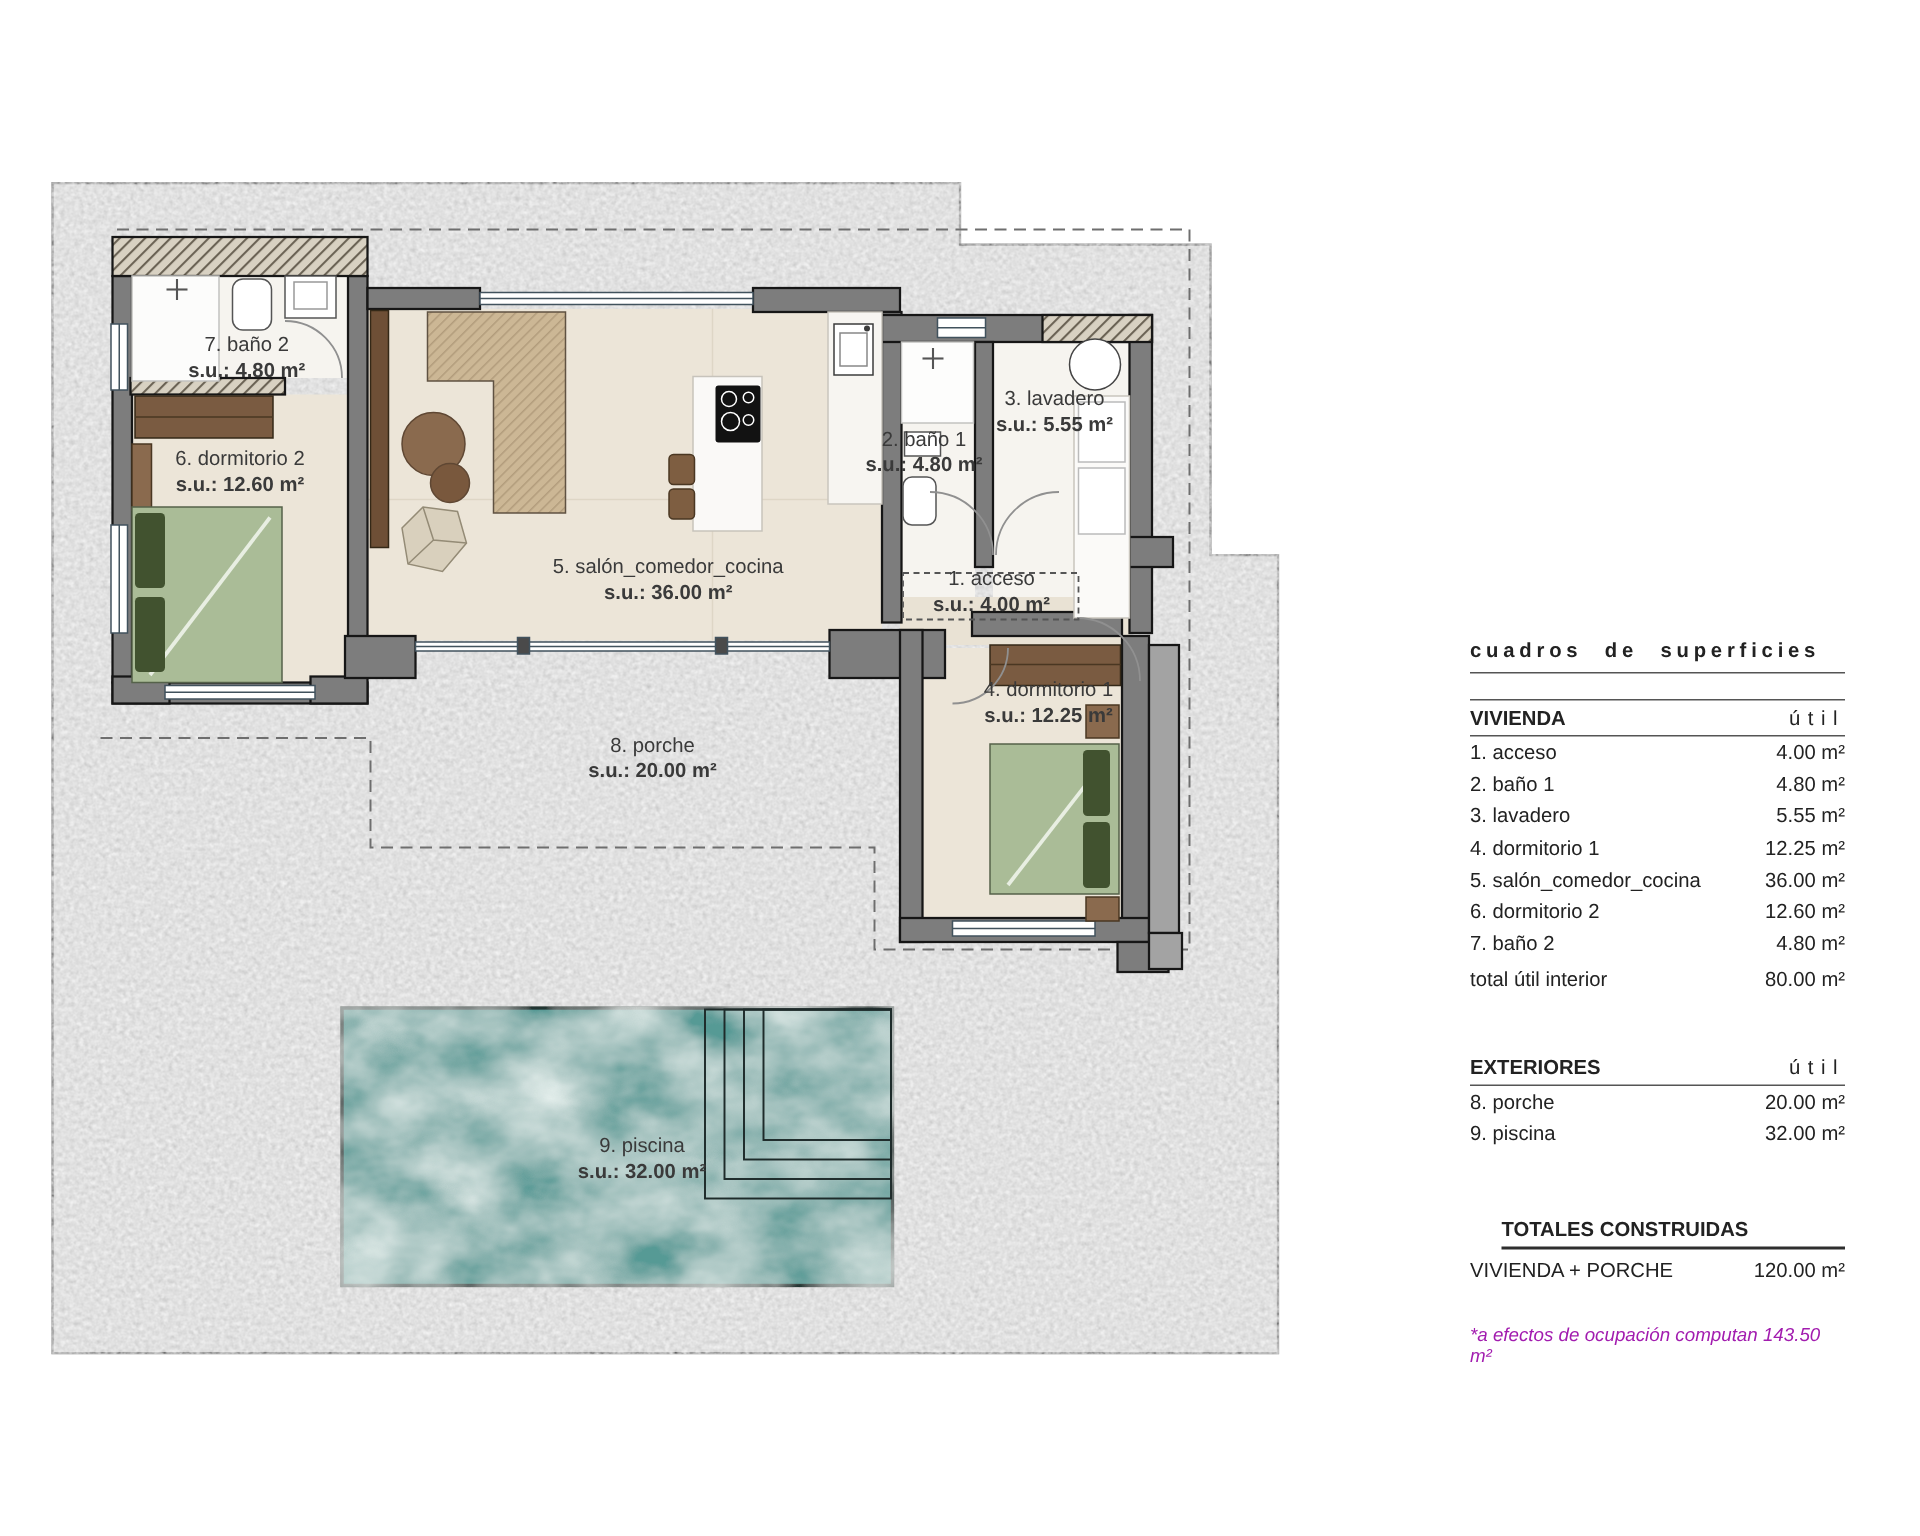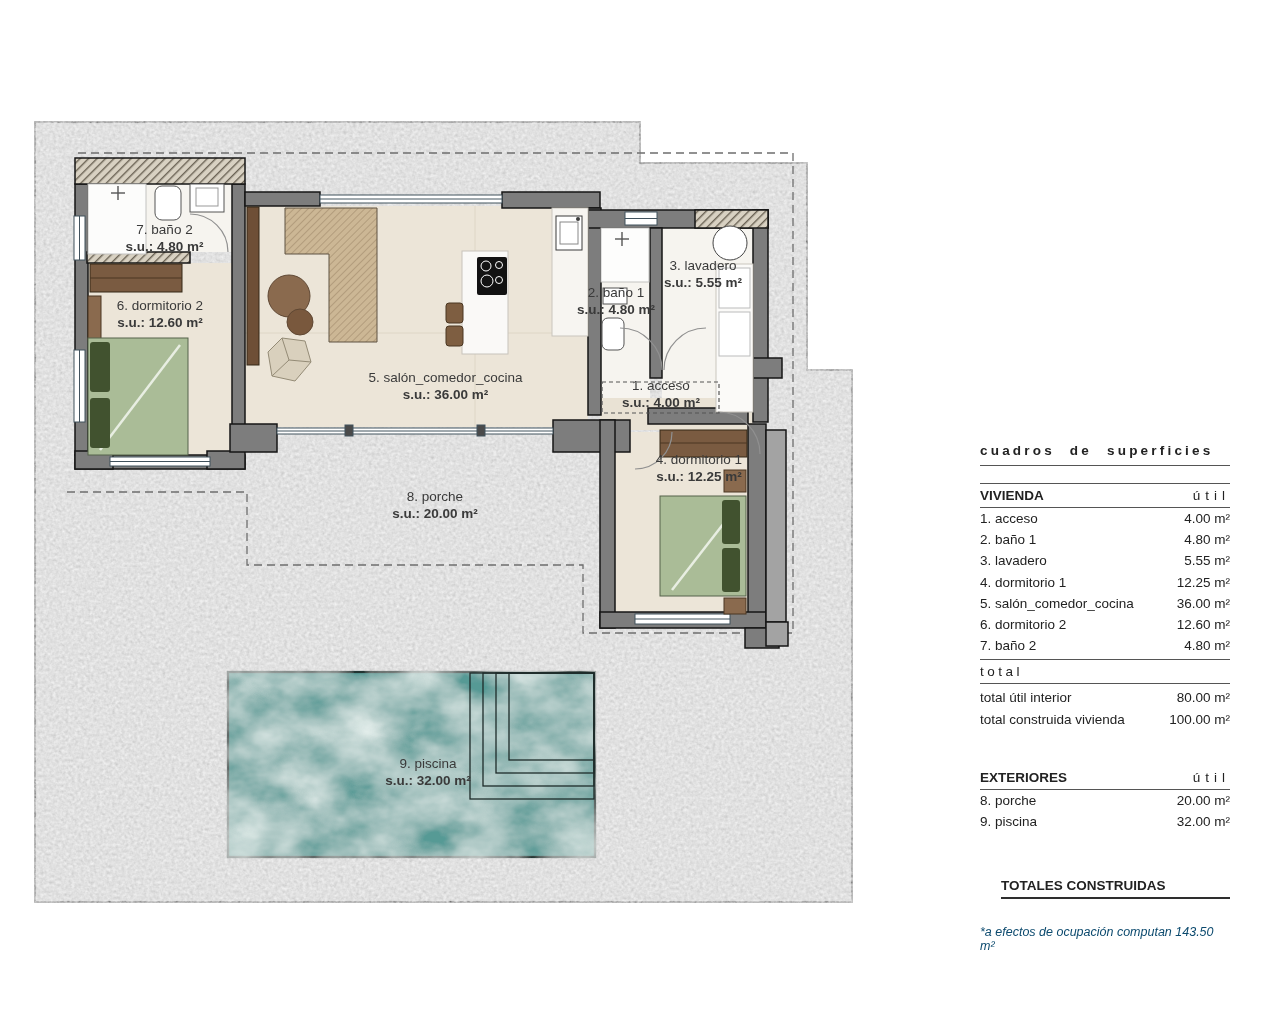--- a/index.html
+++ b/index.html
@@ -5,34 +5,34 @@
   html,body{margin:0;padding:0;background:#ffffff;}
   .canvas{position:relative;width:1280px;height:1024px;background:#fff;overflow:hidden;
           font-family:"Liberation Sans",sans-serif;}
   .plan-svg{position:absolute;left:0;top:0;}
   .room-label{position:absolute;text-align:center;color:#3a3a3a;font-size:13.5px;line-height:16.5px;}
   .room-label .nm{white-space:nowrap;}
   .room-label .ar{white-space:nowrap;font-weight:bold;}
   
   .panel{position:absolute;left:980px;top:426px;width:250px;color:#222;}
   .panel .title{font-weight:bold;font-size:13.5px;letter-spacing:3.2px;word-spacing:8px;
-                padding-bottom:7px;border-bottom:1.4px solid #555;margin-top:17px;}
+                padding-bottom:7px;border-bottom:1.4px solid #555;}
   .sec{margin-top:17px;}
   .hdr{display:flex;justify-content:space-between;align-items:baseline;
        border-top:1.4px solid #555;border-bottom:1.4px solid #555;
        padding:4px 0;font-weight:bold;font-size:13.5px;}
   .hdr.noTop{border-top:none;}
   .unit{letter-spacing:5px;font-weight:normal;}
   .row{display:flex;justify-content:space-between;padding:3.1px 0;font-size:13.5px;}
   .totalrow{border-top:1.4px solid #555;border-bottom:1.4px solid #555;
             padding:4px 0;letter-spacing:3.5px;font-size:13.5px;margin-top:3px;}
   .tot-rows{padding-top:3px;}
   .thickhdr{border-bottom:2.2px solid #2e2e2e;padding:4px 0;font-weight:bold;
             font-size:13.5px;margin-top:42px;margin-left:21px;}
-  .footnote{font-style:italic;font-size:12.5px;margin-top:26px;color:#0c4a6e;}
+  .footnote{font-style:italic;font-size:12.5px;margin-top:26px;color:#a21caf;}
 </style>
 </head>
 <body>
 
 <div class="canvas">
 
   <svg class="plan-svg" width="960" height="1024" viewBox="0 0 960 1024">
     <defs>
       <filter id="grain" x="-2%" y="-2%" width="104%" height="104%">
         <feTurbulence type="fractalNoise" baseFrequency="0.32" numOctaves="2" seed="4" result="n"></feTurbulence>
@@ -271,47 +271,46 @@
         <span>36.00 m²</span>
       </div>
       <div class="row">
         <span>6. dormitorio 2</span>
         <span>12.60 m²</span>
       </div>
       <div class="row">
         <span>7. baño 2</span>
         <span>4.80 m²</span>
       </div>
-      <div class="totalrow">total</div>
       <div class="tot-rows">
         <div class="row">
           <span>total útil interior</span>
           <span>80.00 m²</span>
         </div>
-        <div class="row">
-          <span>total construida vivienda</span>
-          <span>100.00 m²</span>
-        </div>
       </div>
     </div>
 
     <div class="sec" style="margin-top:36px;text-align:center;">
       <div class="hdr noTop">
         <span>EXTERIORES</span>
         <span class="unit">útil</span>
       </div>
       <div class="row">
         <span>8. porche</span>
         <span>20.00 m²</span>
       </div>
       <div class="row">
         <span>9. piscina</span>
         <span>32.00 m²</span>
       </div>
     </div>
 
     <div>
       <div class="thickhdr">TOTALES CONSTRUIDAS</div>
+      <div class="row" style="padding-top:6px;">
+        <span>VIVIENDA + PORCHE</span>
+        <span>120.00 m²</span>
+      </div>
       <div class="footnote">*a efectos de ocupación computan 143.50 m²</div>
     </div>
   </div>
 
 </div>
 
 </body></html>

